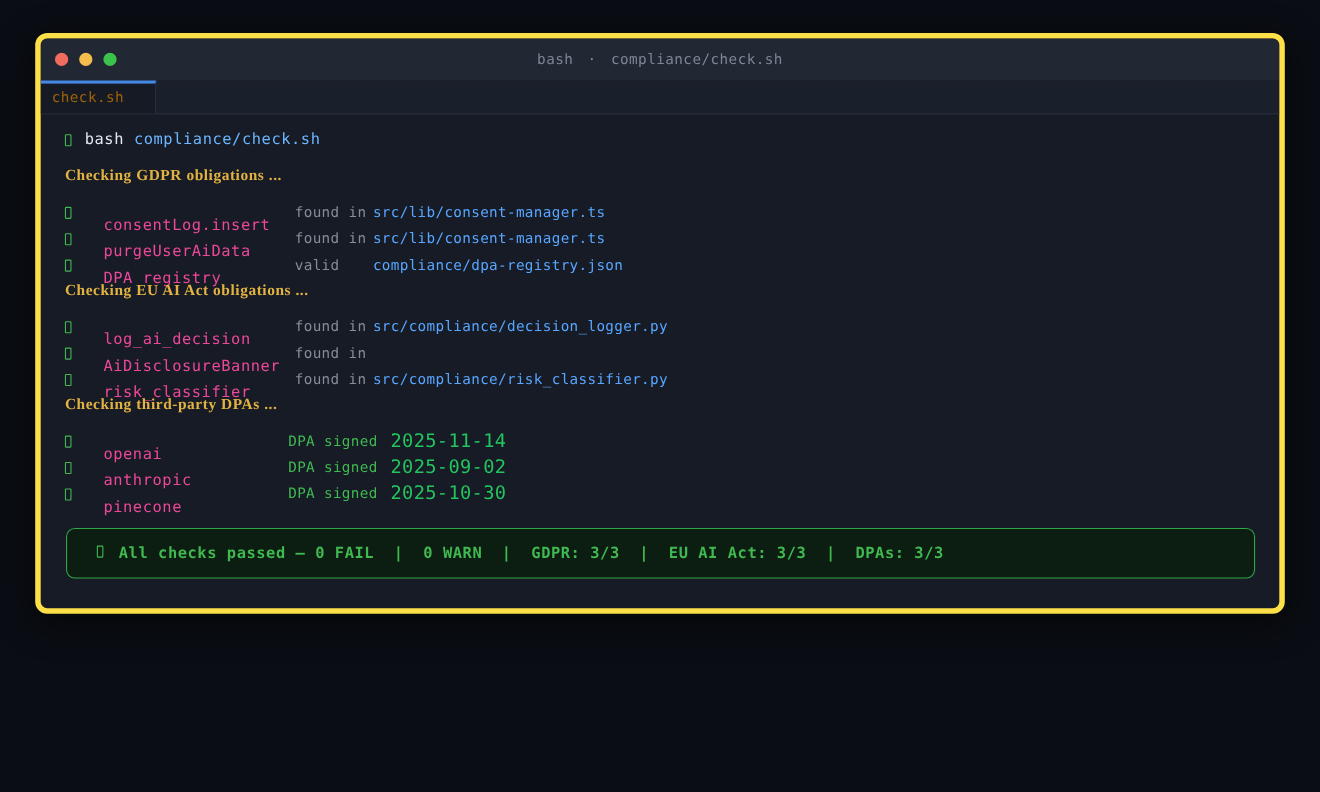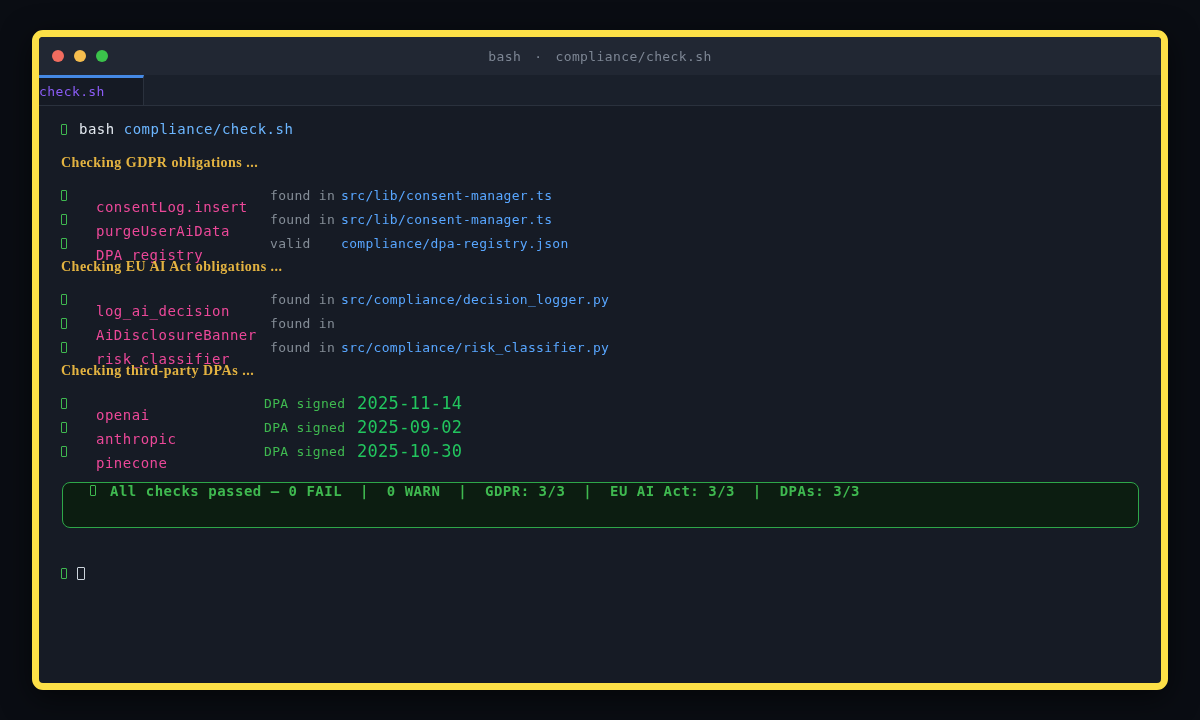--- a/index.html
+++ b/index.html
@@ -14,22 +14,22 @@
     --traffic-yellow:#f5bd4e;
     --traffic-green:#3bc24b;
   }
   *{margin:0;padding:0;box-sizing:border-box;}
   html,body{width:1200px;height:720px;overflow:hidden;}
   body{
     background:#0a0d13;
     font-family:"DejaVu Sans Mono","Liberation Mono",monospace;
   }
   .window{
-    position:absolute;left:32px;top:30px;width:1136px;height:660px;
-    background:#161b25;border:7px solid #fde047;border-radius:11px;
+    position:absolute;left:32px;top:30px;width:1136px;height:528px;
+    background:#161b25;border:5px solid #fde047;border-radius:11px;
     overflow:hidden;box-shadow:0 8px 30px rgba(0,0,0,.55);
   }
   
   .titlebar{
     position:relative;height:38px;background:#212733;
     display:flex;align-items:center;
   }
   .traffic{display:flex;gap:10px;padding-left:13px;}
   .light{width:12px;height:12px;border-radius:50%;border:none;padding:0;cursor:pointer;}
   .light.red{background:var(--traffic-red);}
@@ -38,22 +38,22 @@
   .window-title{
     position:absolute;left:0;right:0;top:0;bottom:0;
     display:flex;align-items:center;justify-content:center;gap:13px;
     color:#7d8694;font-size:13px;letter-spacing:.4px;pointer-events:none;
   }
   
   .tabbar{height:31px;background:#1a202b;border-bottom:1px solid #2a313d;display:flex;}
   .tab{
     width:105px;height:100%;background:#151a24;
     border-top:3px solid var(--accent-blue);border-right:1px solid #2a313d;
-    display:flex;align-items:center;padding-left:0;
-    color:#8b5cf6;font-size:13px;letter-spacing:.4px;cursor:pointer;text-align:right;
+    display:flex;align-items:center;padding-left:10px;
+    color:#a16207;font-size:13px;letter-spacing:.4px;cursor:pointer;text-align:right;
   }
   
   .term{
     padding:14px 21px 0 22px;height:591px;
     color:#e2e8ef;font-size:14px;letter-spacing:.5px;
   }
   .line{display:flex;align-items:center;height:18px;margin-bottom:6px;}
   .tofu{
     display:inline-block;width:6px;height:11px;
     border:1px solid currentColor;border-radius:1px;flex:none;
@@ -74,21 +74,21 @@
   .name.dpa{width:168px;}
   .muted{flex:none;width:71px;color:#848d97;font-size:13px;letter-spacing:.3px;}
   .status-ok{flex:none;width:93px;color:var(--success-green);font-size:13px;letter-spacing:.3px;}
   .path{color:var(--path-blue);font-size:13px;letter-spacing:.3px;text-align:right;}
   .date{color:#22c55e;font-size:17px;letter-spacing:.3px;}
   
   .summary-box{
     margin:22px 1px 0 1px;height:46px;
     background:var(--summary-bg-green);
     border:1px solid var(--summary-border-green);border-radius:8px;
-    display:flex;align-items:flex-start;padding-left:27px;
+    display:flex;align-items:center;padding-left:27px;
     color:var(--success-green);font-weight:bold;
   }
   .summary-text{margin-left:14px;white-space:pre;letter-spacing:.5px;}
   
   .prompt-line{margin-top:36px;height:18px;display:flex;align-items:center;}
   .prompt-line .gcell{width:16px;}
   .cursor{
     display:inline-block;width:8px;height:13px;
     border:1px solid #ccd4dc;border-radius:1px;
   }

